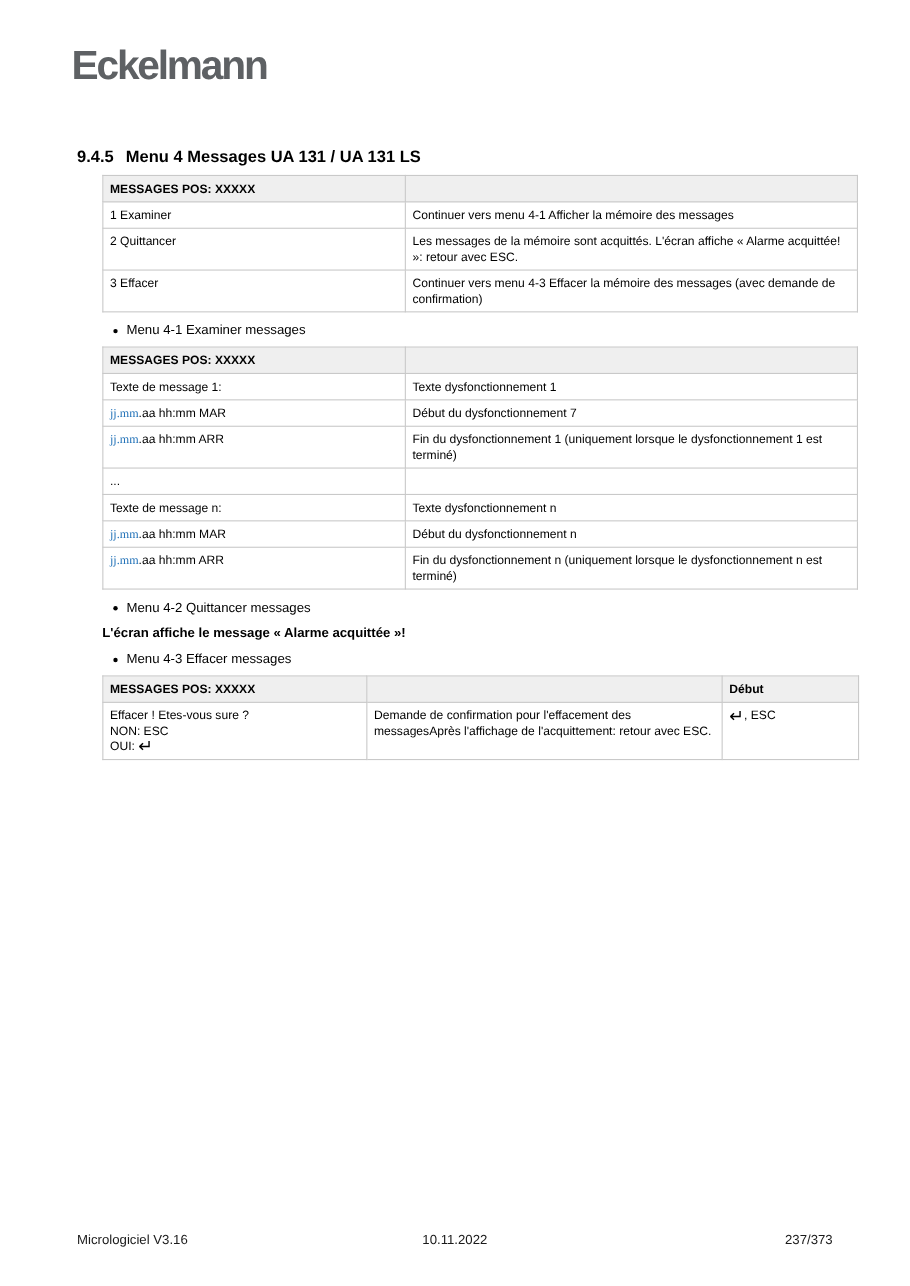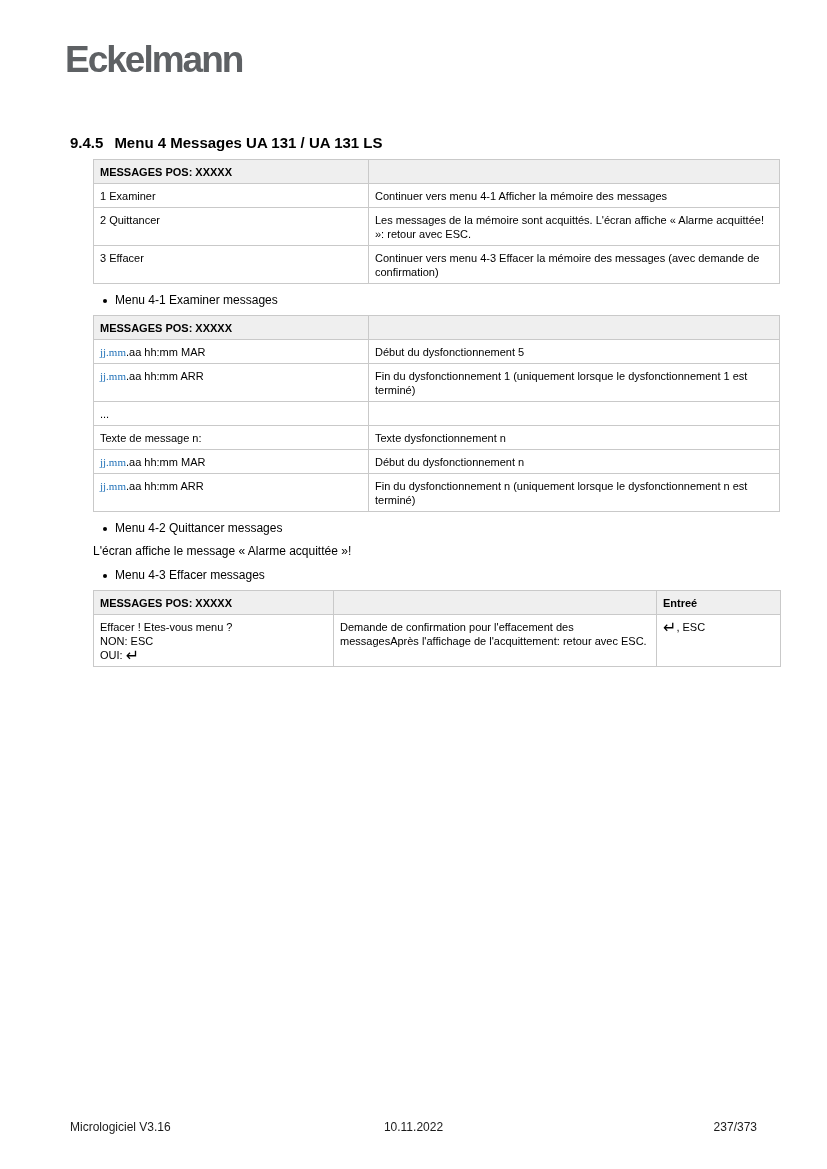--- a/index.html
+++ b/index.html
@@ -72,20 +72,21 @@
     position: absolute;
     left: 10px; top: 6px;
     width: 4px; height: 4px;
     border-radius: 50%;
     background: #000;
   }
   .para {
     font-size: 12px;
     line-height: 15px;
     margin: 8px 0 7px 0;
+    font-weight: bold;
   }
 
   .enter-sym {
     font-size: 16px;
     line-height: 8px;
     display: inline-block;
     vertical-align: -2px;
     font-family: "DejaVu Sans", sans-serif;
   }
   .cell-lines div { min-height: 14px; }
@@ -152,22 +153,26 @@
       <colgroup>
           <col class="c1">
           <col class="c2">
         </colgroup>
       <tbody>
           <tr>
         <th>MESSAGES POS: XXXXX</th>
         <th></th>
       </tr>
       <tr>
+        <td>Texte de message 1:</td>
+        <td>Texte dysfonctionnement 1</td>
+      </tr>
+      <tr>
         <td><span class="blue-frag">jj.mm</span><span>.aa hh:mm MAR</span></td>
-        <td>Début du dysfonctionnement 5</td>
+        <td>Début du dysfonctionnement 7</td>
       </tr>
       <tr>
         <td><span class="blue-frag">jj.mm</span><span>.aa hh:mm ARR</span></td>
         <td>Fin du dysfonctionnement 1 (uniquement lorsque le dysfonctionnement 1 est terminé)</td>
       </tr>
       <tr>
         <td>...</td>
         <td></td>
       </tr>
       <tr>
@@ -198,26 +203,26 @@
     <table class="t3">
       <colgroup>
           <col class="c1">
           <col class="c2">
           <col class="c3">
         </colgroup>
       <tbody>
           <tr>
         <th>MESSAGES POS: XXXXX</th>
         <th></th>
-        <th>Entreé</th>
+        <th>Début</th>
       </tr>
       <tr>
         <td>
           <div class="cell-lines">
-            <div>Effacer ! Etes-vous menu ?</div>
+            <div>Effacer ! Etes-vous sure ?</div>
             <div>NON: ESC</div>
             <div class="oui-line"><span>OUI:</span> <span class="enter-sym">↵</span></div>
           </div>
         </td>
         <td>Demande de confirmation pour l'effacement des messagesAprès l'affichage de l'acquittement: retour avec ESC.</td>
         <td class="entry-cell"><span class="enter-sym">↵</span><span class="suffix">, ESC</span></td>
       </tr>
     </tbody>
       </table>
 

